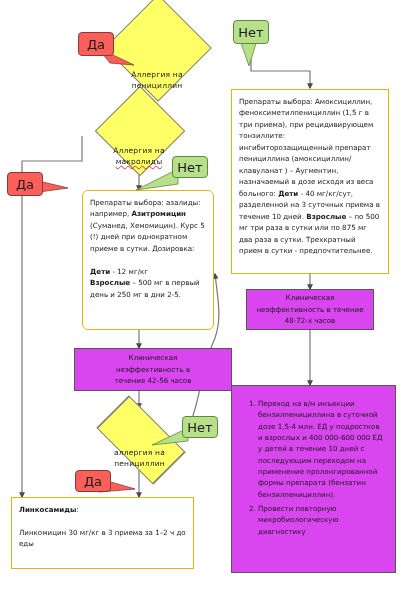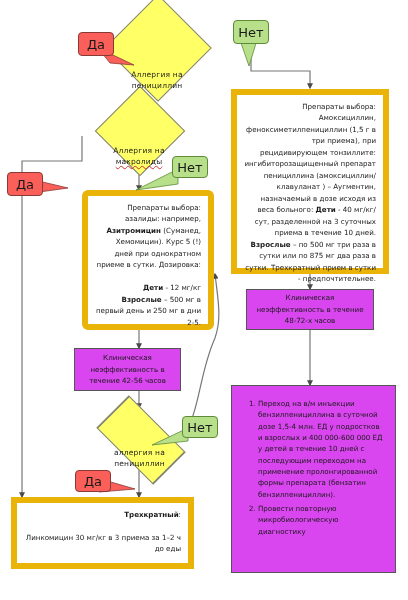--- a/index.html
+++ b/index.html
@@ -32,24 +32,24 @@
   }
   .underlined{
     text-decoration:underline;
     text-decoration-style:wavy;
     text-decoration-color:#d03030;
     text-decoration-thickness:1px;
   }
 
   
   .box{
-    background:#ffffff;border:6px solid #eab308;
+    background:#ffffff;border:1px solid #eab308;
     font-size:7.1px;line-height:1.62;
     padding:6px 7px;box-sizing:border-box;
-    text-align:right;
+    text-align:left;
   }
   .box b{font-weight:bold;}
 
   
   .redbox{
     background:#d946ef;border:1px solid #555;
     font-size:7.1px;line-height:1.6;
     box-sizing:border-box;
   }
   .redbox.centered{
@@ -157,21 +157,21 @@
     <div><span>Препараты выбора: азалиды:   например, </span><b>Азитромицин</b><span> (Суманед, Хемомицин). Курс 5 (!) дней при однократном приеме в сутки. Дозировка:</span><br><br><b>Дети</b><span> - 12 мг/кг</span><br><b>Взрослые</b><span> – 500 мг в первый день  и 250 мг в дни 2-5.</span></div>
   </div>
 
   <div class="node redbox centered" style="left:246px;top:289px;width:128px;height:41px;">
     <div>
       <span>Клиническая неэффективность в</span>
       <span>течение 48-72-х часов</span>
     </div>
   </div>
 
-  <div class="node redbox centered" style="left:74px;top:348px;width:107px;height:43px;">
+  <div class="node redbox centered" style="left:74px;top:348px;width:158px;height:43px;">
     <div>
       <span>Клиническая</span><br>
       <span>неэффективность в</span><br>
       <span>течение 42-56  часов</span>
     </div>
   </div>
 
   <div class="node diamond" style="left:62px;top:408px;width:155px;height:62px;">
     <div class="dshape" style="width:44px;height:44px;left:56px;top:9px;transform:rotate(45deg) scale(1.75,1.0);"></div>
     <div class="dlabel">
@@ -195,16 +195,16 @@
   </div>
 
   <div class="node redbox listbox" style="left:231px;top:385px;width:165px;height:188px;">
     <ol>
       <li>Переход на в/м инъекции бензилпенициллина в суточной дозе 1,5-4 млн. ЕД у подростков и взрослых и 400 000-600 000 ЕД у детей в течение 10 дней с последующим переходом на применение пролонгированной формы препарата (бензатин бензилпенициллин).</li>
       <li>Провести повторную микробиологическую диагностику</li>
     </ol>
   </div>
 
   <div class="node box" style="left:11px;top:497px;width:183px;height:72px;">
-    <div><b>Трехкратный</b><span>:</span><br><br><span>Линкомицин  30 мг/кг в 3 приема за  1–2  ч до еды</span></div>
+    <div><b>Линкосамиды</b><span>:</span><br><br><span>Линкомицин  30 мг/кг в 3 приема за  1–2  ч до еды</span></div>
   </div>
 
 </div>
 
 </body></html>

